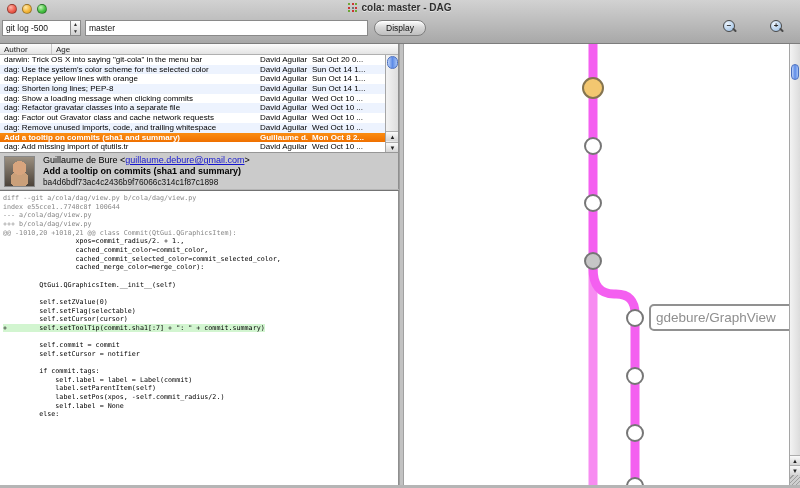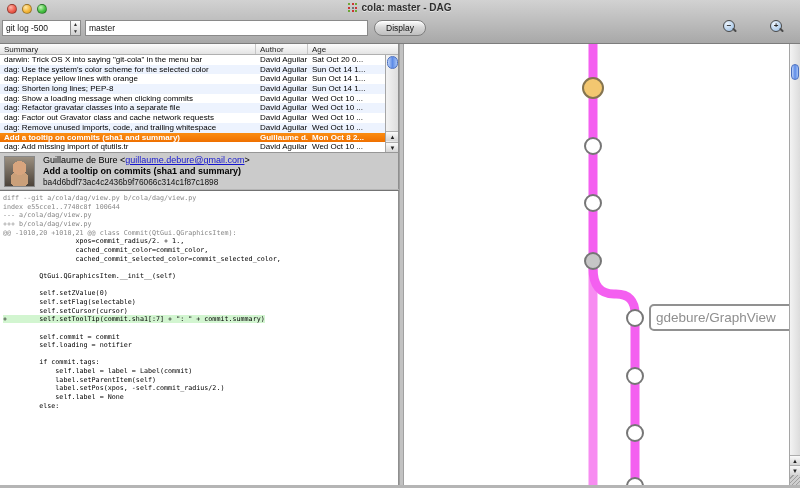--- a/index.html
+++ b/index.html
@@ -140,21 +140,20 @@
     <div class="zoom-icon" id="zoom-in-icon">
       <span class="lens"></span>
         <span class="glyph">+</span>
         <span class="handle"></span>
     </div>
   </div>
 </div>
 
 <div class="table-wrap">
   <div class="thead">
-    <div class="th c-summary">Summary</div>
     <div class="th c-author">Author</div>
     <div class="th c-age">Age</div>
   </div>
   <div class="tbody">
       <div class="trow">
         <div class="tc c-summary">darwin: Trick OS X into saying "git-cola" in the menu bar</div>
         <div class="tc c-author">David Aguilar</div>
         <div class="tc c-age">Sat Oct 20 0...</div>
       </div>
       <div class="trow alt">
@@ -221,30 +220,31 @@
 
 <div class="diff">
     <div class="dline header"><span>diff --git a/cola/dag/view.py b/cola/dag/view.py</span></div>
     <div class="dline header"><span>index e55cce1..7740c8f 100644</span></div>
     <div class="dline header"><span>--- a/cola/dag/view.py</span></div>
     <div class="dline header"><span>+++ b/cola/dag/view.py</span></div>
     <div class="dline header"><span>@@ -1010,20 +1010,21 @@ class Commit(QtGui.QGraphicsItem):</span></div>
     <div class="dline ctx"><span>                  xpos=commit_radius/2. + 1.,</span></div>
     <div class="dline ctx"><span>                  cached_commit_color=commit_color,</span></div>
     <div class="dline ctx"><span>                  cached_commit_selected_color=commit_selected_color,</span></div>
+    <div class="dline ctx"><span>                  cached_merge_color=merge_color):</span></div>
     <div class="dline ctx"><span> </span></div>
     <div class="dline ctx"><span>         QtGui.QGraphicsItem.__init__(self)</span></div>
     <div class="dline ctx"><span> </span></div>
     <div class="dline ctx"><span>         self.setZValue(0)</span></div>
     <div class="dline ctx"><span>         self.setFlag(selectable)</span></div>
     <div class="dline ctx"><span>         self.setCursor(cursor)</span></div>
     <div class="dline add"><span>+        self.setToolTip(commit.sha1[:7] + ": " + commit.summary)</span></div>
     <div class="dline ctx"><span> </span></div>
     <div class="dline ctx"><span>         self.commit = commit</span></div>
-    <div class="dline ctx"><span>         self.loading = notifier</span></div>
+    <div class="dline ctx"><span>         self.setCursor = notifier</span></div>
     <div class="dline ctx"><span> </span></div>
     <div class="dline ctx"><span>         if commit.tags:</span></div>
     <div class="dline ctx"><span>             self.label = label = Label(commit)</span></div>
     <div class="dline ctx"><span>             label.setParentItem(self)</span></div>
     <div class="dline ctx"><span>             label.setPos(xpos, -self.commit_radius/2.)</span></div>
     <div class="dline ctx"><span>             self.label = None</span></div>
     <div class="dline ctx"><span>         else:</span></div>
   </div>
 
 <div class="splitter"></div>

